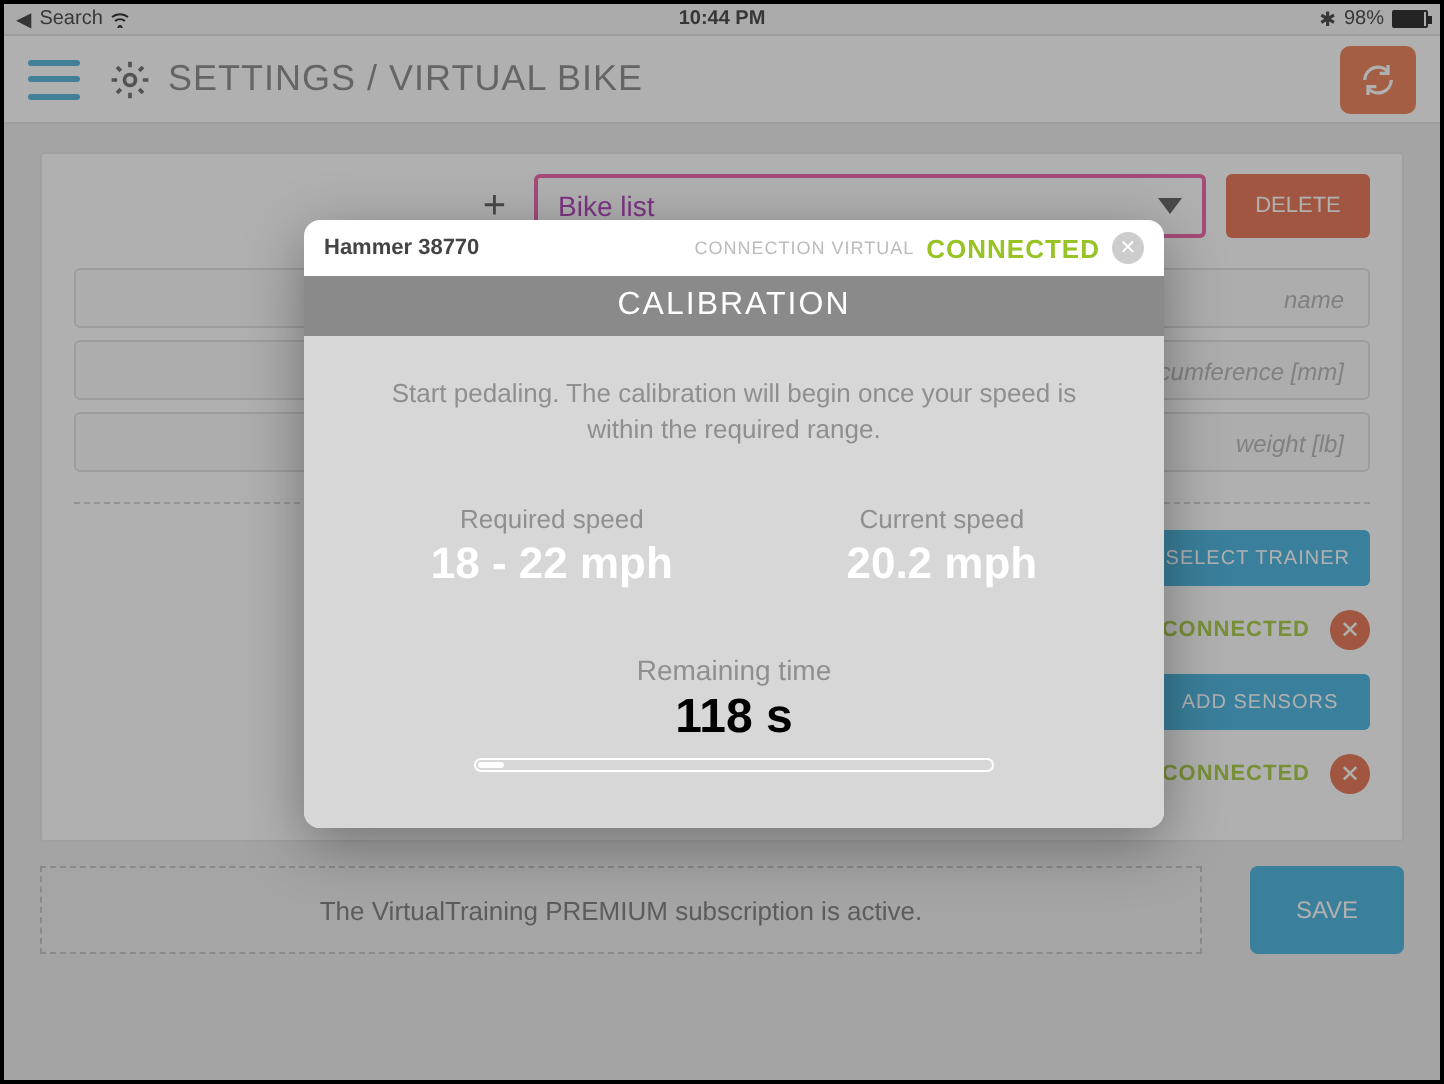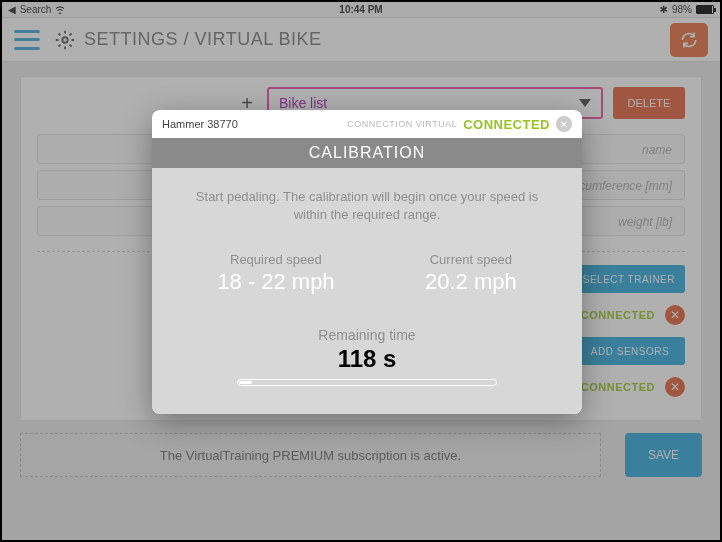--- a/index.html
+++ b/index.html
@@ -38,31 +38,31 @@
   .trainer-group { display:flex; flex-direction:column; gap:6px; }
   .trainer-group .row { display:flex; justify-content:flex-end; align-items:center; gap:10px; height:30px; }
   .footer-bar { margin-top:12px; display:flex; align-items:center; gap:24px; }
   .premium-box { flex:1; height:44px; border:1px dashed #bbb; background:#ebebeb; display:flex; align-items:center; justify-content:center; font-size:13px; color:#666; }
   .save-btn { width:77px; height:44px; background:#29a7d9; color:#fff; font-size:12px; border-radius:4px; display:flex; align-items:center; justify-content:center; font-weight:500; }
   
   .dim { position:absolute; inset:0; background:rgba(80,80,80,0.45); }
   
   .modal { position:absolute; left:150px; top:108px; width:430px; background:#fff; border-radius:8px; overflow:hidden; box-shadow:0 8px 30px rgba(0,0,0,0.35); }
   .modal-top { height:28px; display:flex; align-items:center; padding:0 10px; font-size:11px; }
-  .modal-top .device { color:#444; font-weight:400;text-align:right; }
+  .modal-top .device { color:#444; font-weight:700;text-align:right; }
   .modal-top .spacer { flex:1; }
   .modal-top .cstatus-label { font-size:9px; color:#bbb; letter-spacing:0.5px; margin-right:6px; }
   .modal-top .cstatus-val { font-size:13px; color:#97c424; font-weight:700; letter-spacing:0.5px; margin-right:6px; }
   .modal-top .modal-close { width:16px; height:16px; border-radius:50%; background:#ccc; color:#fff; display:flex; align-items:center; justify-content:center; font-size:10px; }
   .modal-titlebar { height:30px; background:#8a8a8a; color:#fff; display:flex; align-items:center; justify-content:center; font-size:16px; letter-spacing:1px; font-weight:500; }
   .modal-body { background:#d7d7d7; padding:20px 20px 28px 20px; text-align:center; }
   .modal-body .instr { font-size:13px; color:#8f8f8f; line-height:1.4; margin-bottom:28px; padding: 0 18px; }
   .speed-row { display:flex; justify-content:space-around; margin-bottom:16px; }
   .speed-col .lbl { font-size:13px; color:#8f8f8f; margin-bottom:2px; }
-  .speed-col .val { font-size:22px; color:#fff; font-weight:400; }
+  .speed-col .val { font-size:22px; color:#fff; font-weight:700; }
   .remain .lbl { font-size:14px; color:#8f8f8f; margin-bottom:2px;margin-top:32px; }
   .remain .val { font-size:24px; color:#000000; font-weight:600; margin-bottom:6px; }
   .progress { width:260px; height:7px; margin:0 auto; border:1px solid #fff; border-radius:4px; background:transparent; position:relative; }
   .progress .pfill { position:absolute; left:1px; top:1px; bottom:1px; width:5%; background:#fff; border-radius:3px; }
   .tri-down { width:0; height:0; border-left:6px solid transparent; border-right:6px solid transparent; border-top:8px solid #444; }
 </style>
 </head>
 <body>
 
 <div class="frame">

